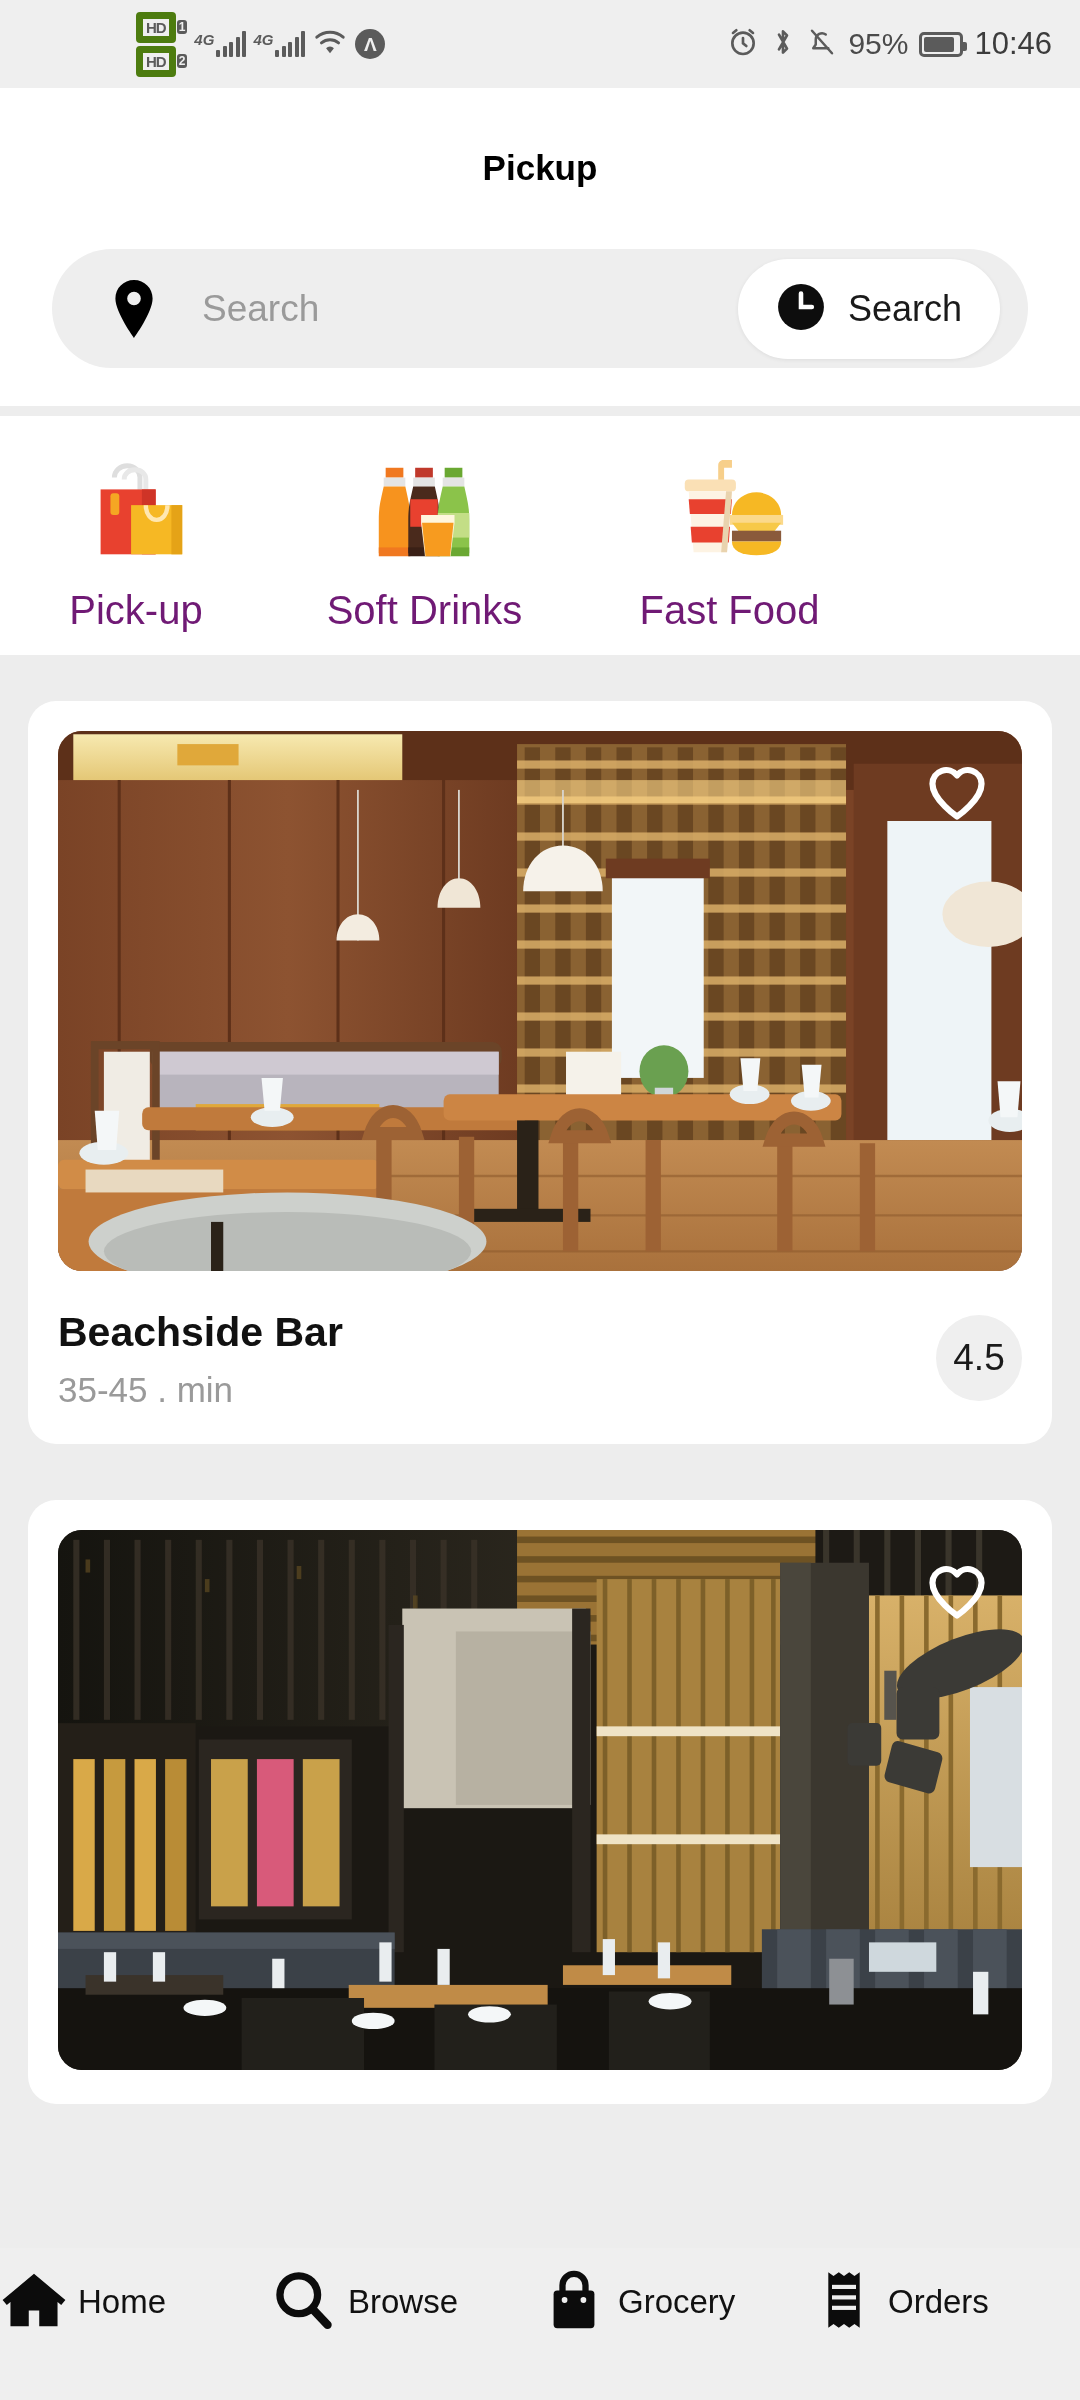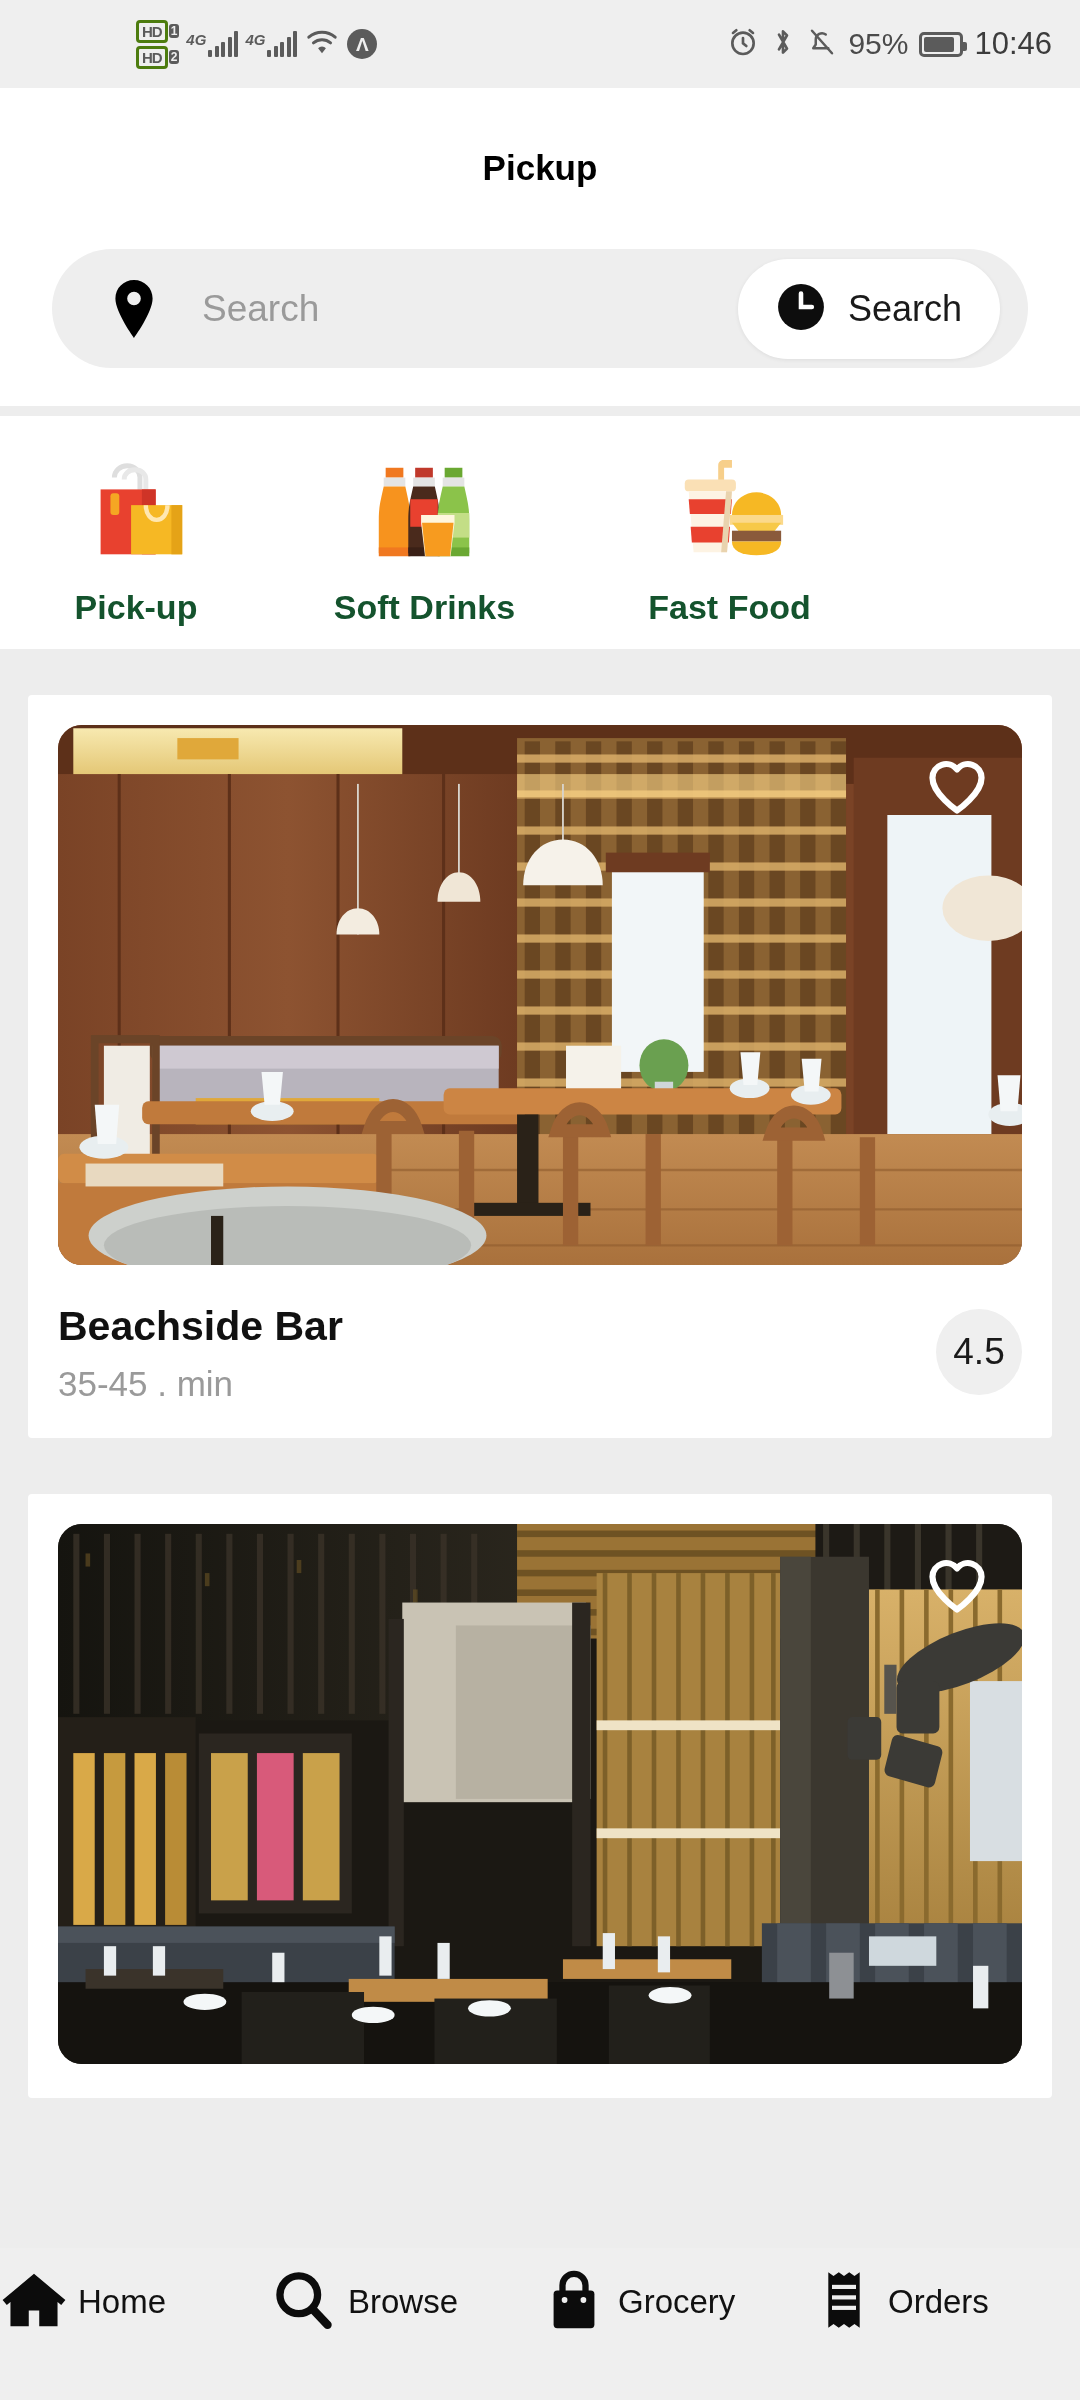--- a/index.html
+++ b/index.html
@@ -19,21 +19,21 @@
     padding:0 26px;
     position:relative;
   }
   .sb-left{ display:flex; align-items:center; gap:7px; margin-left:110px; }
   .sb-right{ display:flex; align-items:center; gap:11px; position:absolute; right:28px; }
   .hd-stack{ display:flex; flex-direction:column; gap:3px; }
   .hd-badge{
     display:flex; align-items:center; gap:1px;
   }
   .hd-box{
-    border:3px solid #4d7c0f; border-radius:4px;
+    border:7px solid #4d7c0f; border-radius:4px;
     font-size:15px; font-weight:bold; color:#5b5b5b;
     padding:0px 3px; line-height:17px; letter-spacing:-1px;
   }
   .hd-num{
     background:#5b5b5b; color:#efefef; font-size:12px;
     border-radius:3px; padding:0 2px; line-height:14px; font-weight:bold;
   }
   .sig-group{ display:flex; align-items:flex-end; gap:2px; }
   .sig-g{ font-size:15px; color:#5b5b5b; font-weight:bold; align-self:flex-start; margin-bottom:-2px;font-style:italic;}
   .bars{ display:flex; align-items:flex-end; gap:2.5px; height:26px;}
@@ -98,27 +98,27 @@
     display:flex;
     padding:34px 0 22px 0;
     overflow:hidden;
   }
   .cat{
     flex:0 0 305px;
     display:flex; flex-direction:column; align-items:center; gap:16px;
   }
   .cat:first-child{ flex:0 0 272px; }
   .cat .emoji{ font-size:0; height:122px; display:flex; align-items:flex-end; justify-content:center;}
-  .cat .lbl{ font-size:34px; font-weight:bold; color:#14532d; white-space:nowrap; }
+  .cat .lbl{ font-size:40px; font-weight:normal; color:#701a75; white-space:nowrap; }
 
   
   .feed{ background:#ededed; padding-top:46px; }
   .card{
     background:#fff;
-    border-radius:4px;
+    border-radius:28px;
     margin:0 28px 56px 28px;
     padding:30px 30px 34px 30px;
   }
   .card-img{
     position:relative;
     border-radius:24px;
     overflow:hidden;
     height:540px;
   }
   .card-img svg{ display:block; width:100%; height:100%; }

